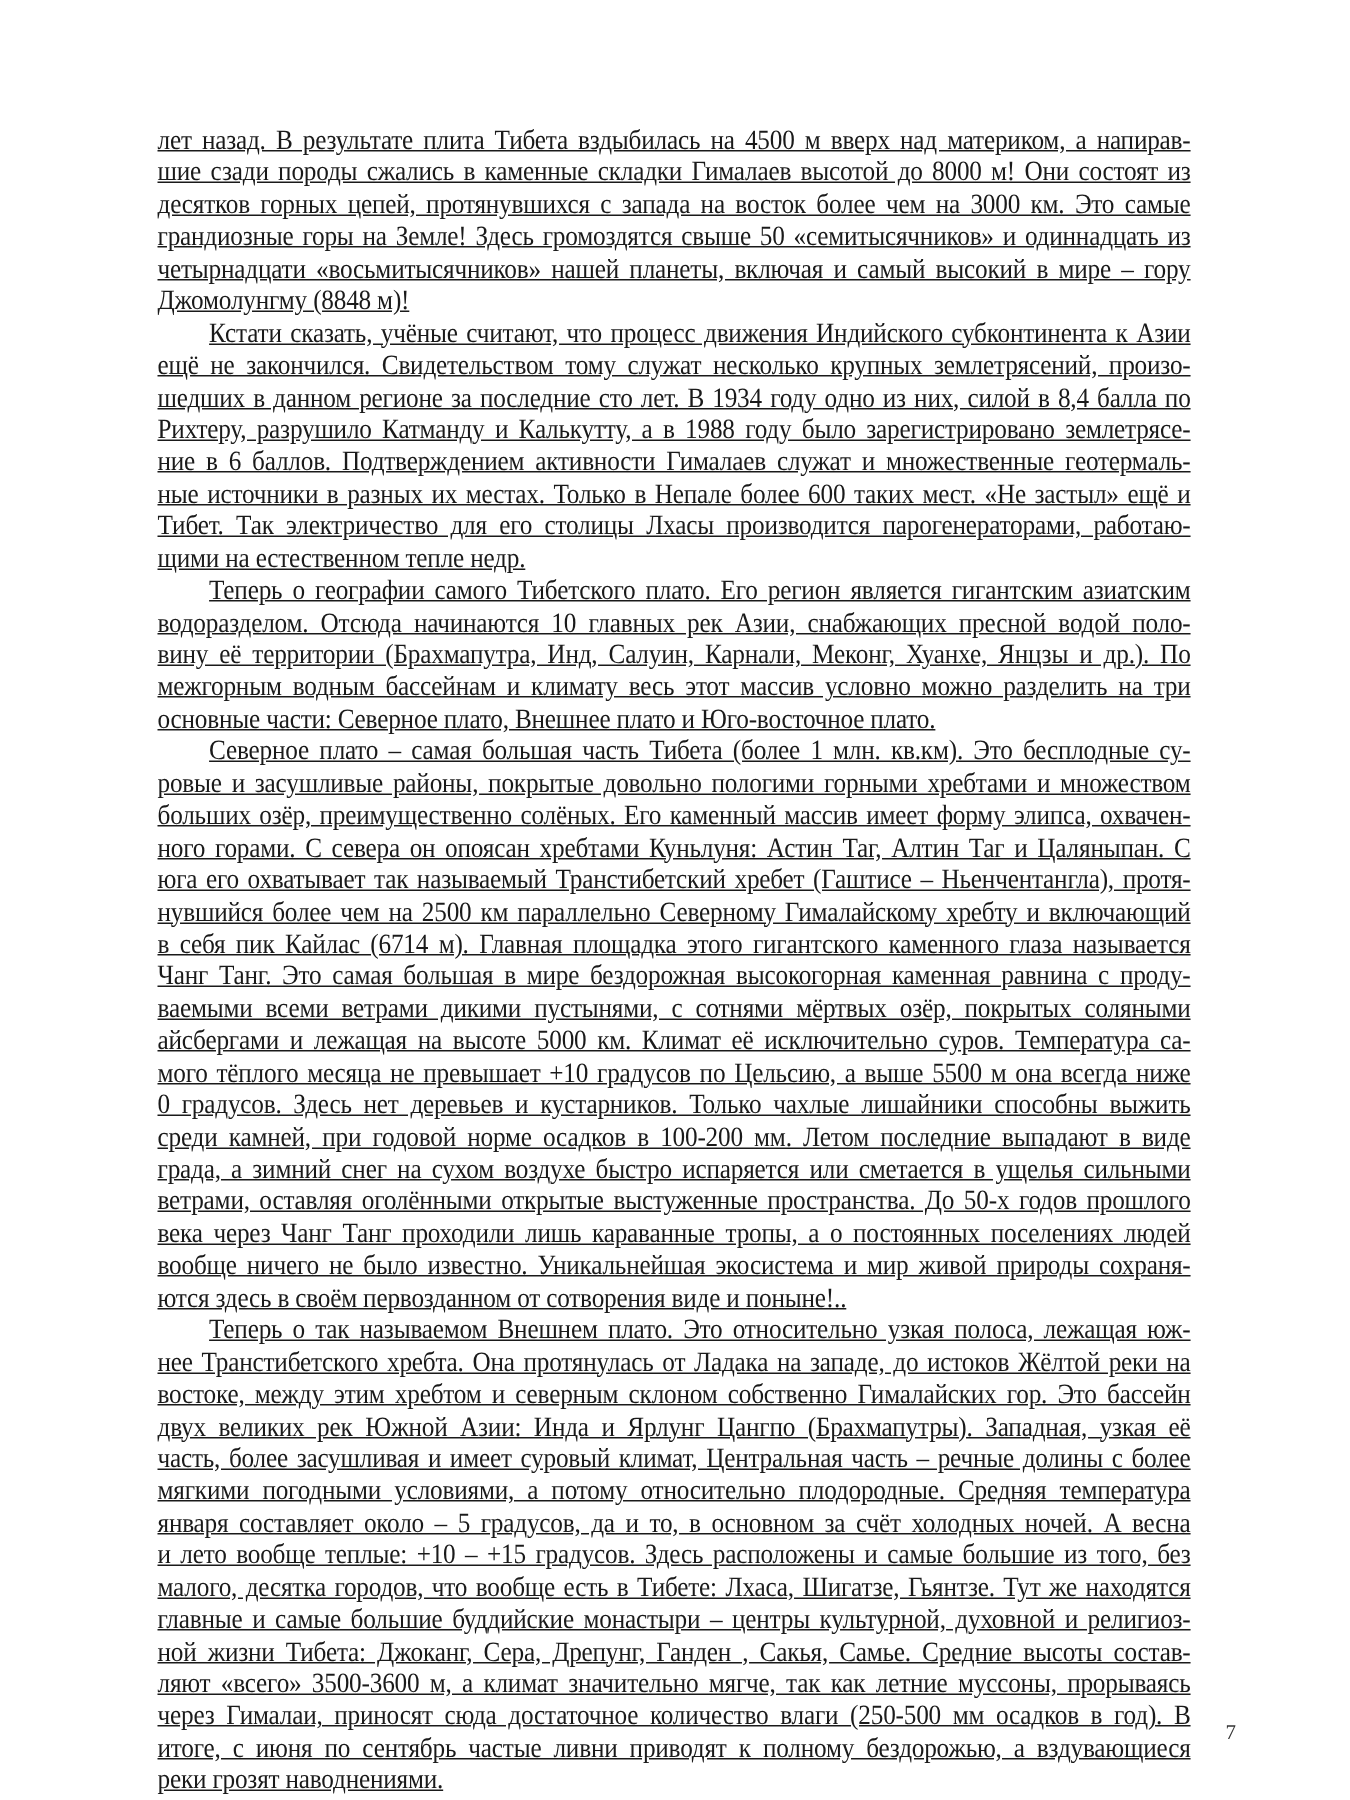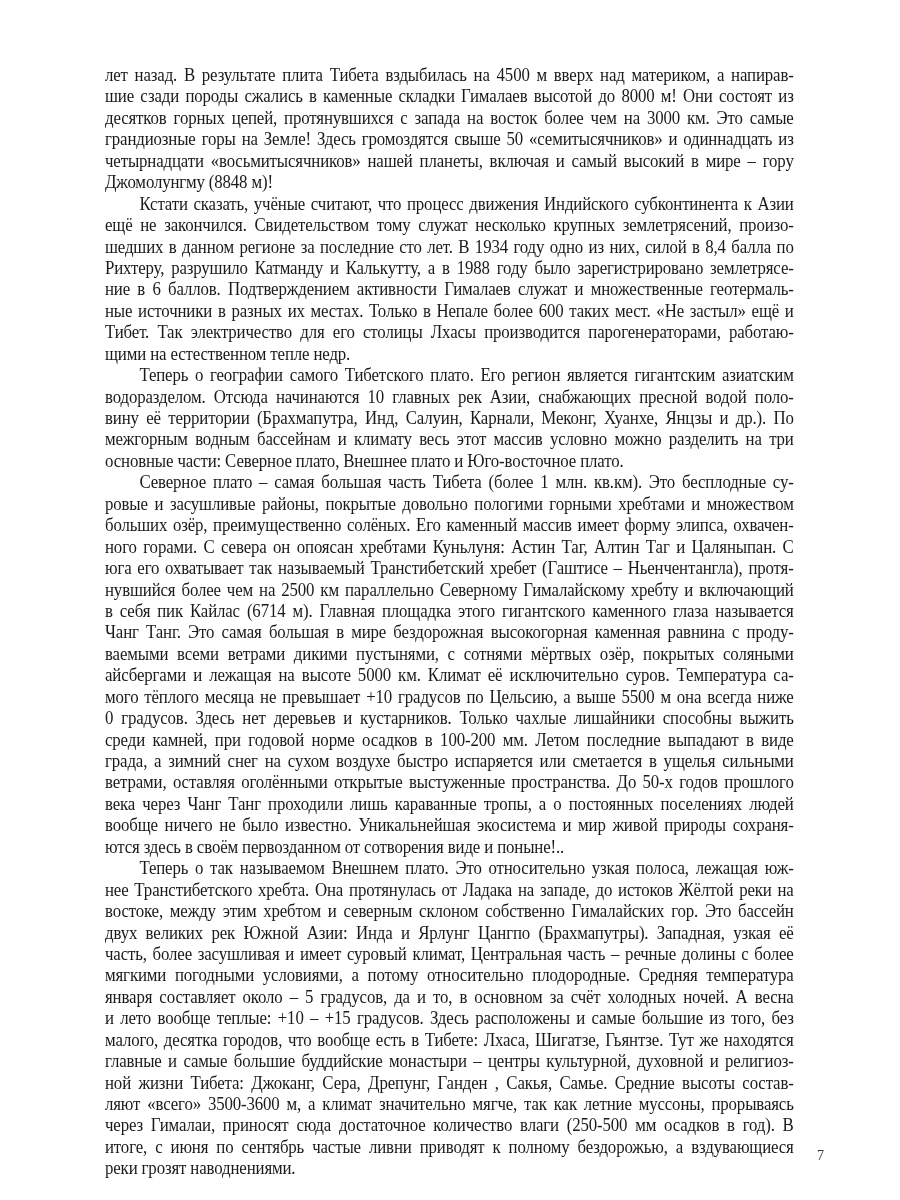--- a/index.html
+++ b/index.html
@@ -11,22 +11,23 @@
       width: 900px;
       height: 1200px;
       position: relative;
       overflow: hidden;
       font-family: "Liberation Serif", "DejaVu Serif", serif;
       color: #1a1a1a;
     }
     .page {
       position: absolute;
       left: 105px;
-      top: 64px;
+      top: 83px;
       width: 689px;
+      text-decoration: underline;
     }
     .line {
       display: block;
       height: 21.45px;
       line-height: 21.45px;
       font-size: 18.6px;
       text-align: justify;
       text-align-last: justify;
       white-space: nowrap;
       letter-spacing: -0.15px;

